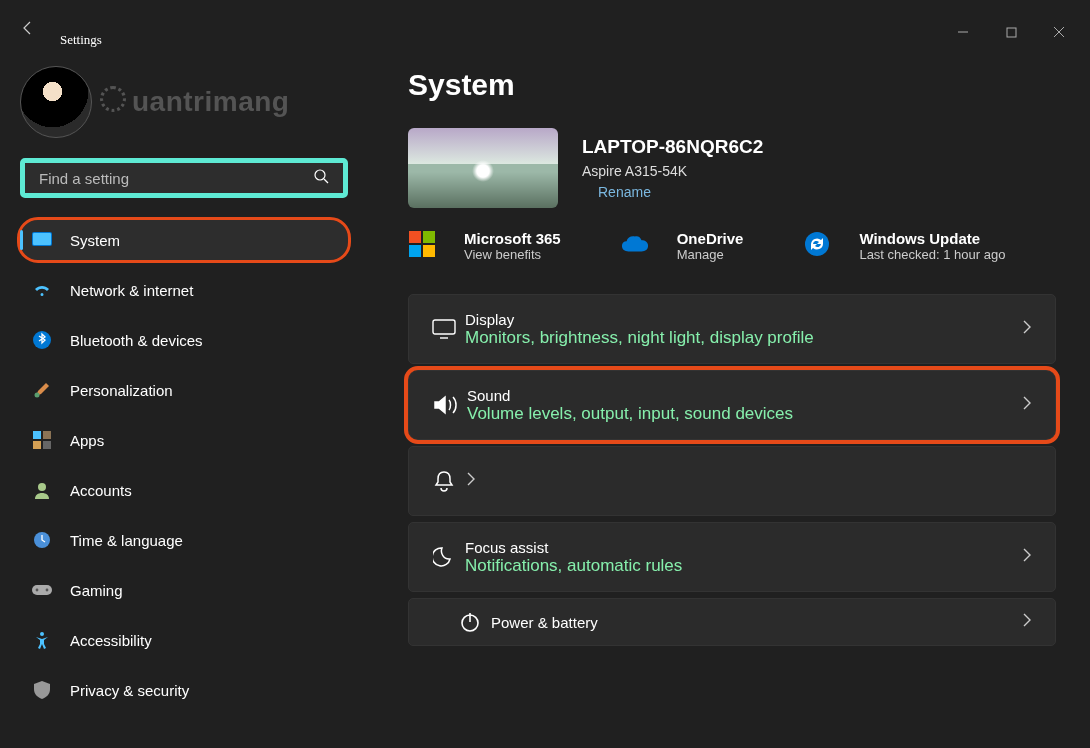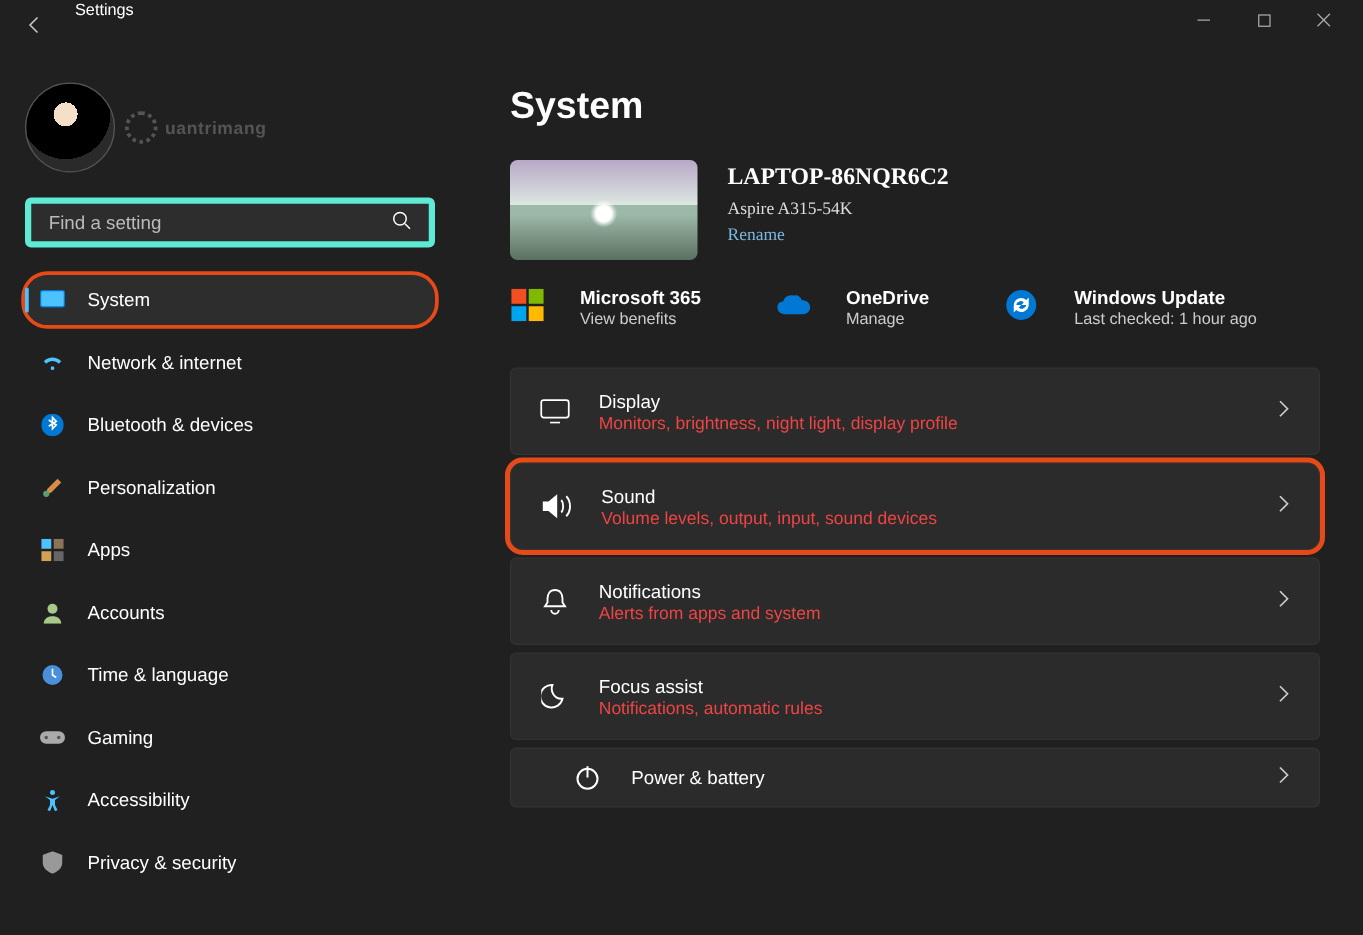--- a/index.html
+++ b/index.html
@@ -8,22 +8,23 @@
   height: 748px;
   background: #202020;
   color: #fff;
   font-family: "Segoe UI", Arial, sans-serif;
   overflow: hidden;
   position: relative;
 }
 .titlebar {
   height: 48px;
   display: flex;
-  align-items: flex-start;
+  align-items: flex-end;
   padding: 0 8px;
+  font-family: Liberation Serif, serif;
 }
 .back-btn {
   width: 40px; height: 40px;
   display: flex; align-items: center; justify-content: center;
   color: #ccc;
 }
 .titlebar-title {
   font-size: 13px;
   color: #fff;
   margin-left: 12px;
@@ -54,24 +55,24 @@
   height: 72px;
 }
 .avatar {
   width: 72px; height: 72px;
   border-radius: 50%;
   background: radial-gradient(circle at 45% 35%, #f4e0c8 0 16%, #000 16% 60%, #2a2a2a 60%);
   border: 1px solid #555;
 }
 .watermark {
   color: #6a6a6a;
-  font-size: 14px;
+  font-size: 28px;
   font-weight: 600;
   letter-spacing: .5px;
-  display:flex; align-items:center; gap:6px;
+  display:flex; align-items:flex-start; gap:6px;
   opacity:.7;
 }
 .watermark .ring {
   width:26px;height:26px;border:3px dotted #6a6a6a;border-radius:50%;
 }
 .search {
   background: #2d2d2d;
   border: 5px solid #5eead4;
   border-radius: 5px;
   height: 40px;
@@ -126,42 +127,42 @@
   padding: 20px 34px 0 48px;
   overflow: hidden;
 }
 .page-title {
   font-size: 30px;
   font-weight: 600;
   margin-bottom: 26px;
 }
 .device-row {
   display: flex;
+  align-items: center;
   gap: 24px;
   margin-bottom: 22px;
-  font-family: Liberation Serif, serif;
 }
 .device-thumb {
   width: 150px; height: 80px;
   border-radius: 6px;
   background: linear-gradient(180deg, #b8a8c8 0%, #dce8e0 45%, #9cb8a8 45% 55%, #5a7060 100%);
   position: relative;
   overflow:hidden;
 }
 .device-thumb::after{
   content:"";
   position:absolute; left:50%; top:40%;
   width:22px;height:22px;border-radius:50%;
   background: radial-gradient(circle,#fff 0 40%,rgba(255,255,255,.3) 60%,transparent 70%);
   transform:translateX(-50%);
 }
 .device-info { line-height: 1.5; }
 .device-name { font-size: 19px; font-weight: 600; }
 .device-model { font-size: 14px; color: #ddd; }
-.rename-link { font-size: 14px; color: #7bb8e0; }
+.rename-link { font-size: 14px; color: #7bb8e0; margin-left: 16px; }
 .cloud-row {
   display: flex;
   gap: 60px;
   margin-bottom: 32px;
 }
 .cloud-item {
   display: flex;
   align-items: flex-start;
   gap: 28px;
 }
@@ -170,31 +171,31 @@
 .cloud-text .ct-sub { font-size: 13px; color: #ccc; }
 .setting-card {
   background: #2b2b2b;
   border: 1px solid #333;
   border-radius: 5px;
   height: 70px;
   display: flex;
   align-items: center;
   padding: 0 22px;
   margin-bottom: 6px;
-  gap: 22px;
+  gap: 8px;
 }
 .setting-card.highlighted {
   outline: 4px solid #e64a19;
   border-radius: 10px;
   padding-left: 24px;
 }
 .setting-icon { width: 26px; color: #fff; display:flex;align-items:center;justify-content:center; }
 .setting-text { flex: 1; }
 .st-title { font-size: 15px; font-weight: 500; }
-.st-sub { font-size: 14px; color: #ef4444; }
+.st-sub { font-size: 17px; color: #86efac; }
 .chevron { color: #ccc; }
 </style>
 </head>
 <body>
 
 <div class="titlebar">
   <div class="back-btn">
     <svg width="16" height="16" viewBox="0 0 16 16" fill="none" stroke="currentColor" stroke-width="1.2">
         <path d="M10 2 4 8l6 6"></path>
       </svg>
@@ -419,24 +420,20 @@
           </svg>
       </span>
     </div>
 
     <div class="setting-card">
       <span class="setting-icon">
         <svg width="22" height="22" viewBox="0 0 22 22" fill="none" stroke="#fff" stroke-width="1.5">
             <path d="M11 2c-4 0-6 3-6 7v3l-2 3h16l-2-3v-3c0-4-2-7-6-7zM8 18a3 3 0 006 0"></path>
           </svg>
       </span>
-      <div class="setting-text">
-        <div class="st-title">Notifications</div>
-        <div class="st-sub">Alerts from apps and system</div>
-      </div>
       <span class="chevron">
         <svg width="12" height="16" viewBox="0 0 12 16" fill="none" stroke="currentColor" stroke-width="1.4">
             <path d="M3 2l6 6-6 6"></path>
           </svg>
       </span>
     </div>
 
     <div class="setting-card">
       <span class="setting-icon">
         <svg width="22" height="22" viewBox="0 0 22 22" fill="none" stroke="#fff" stroke-width="1.5">

